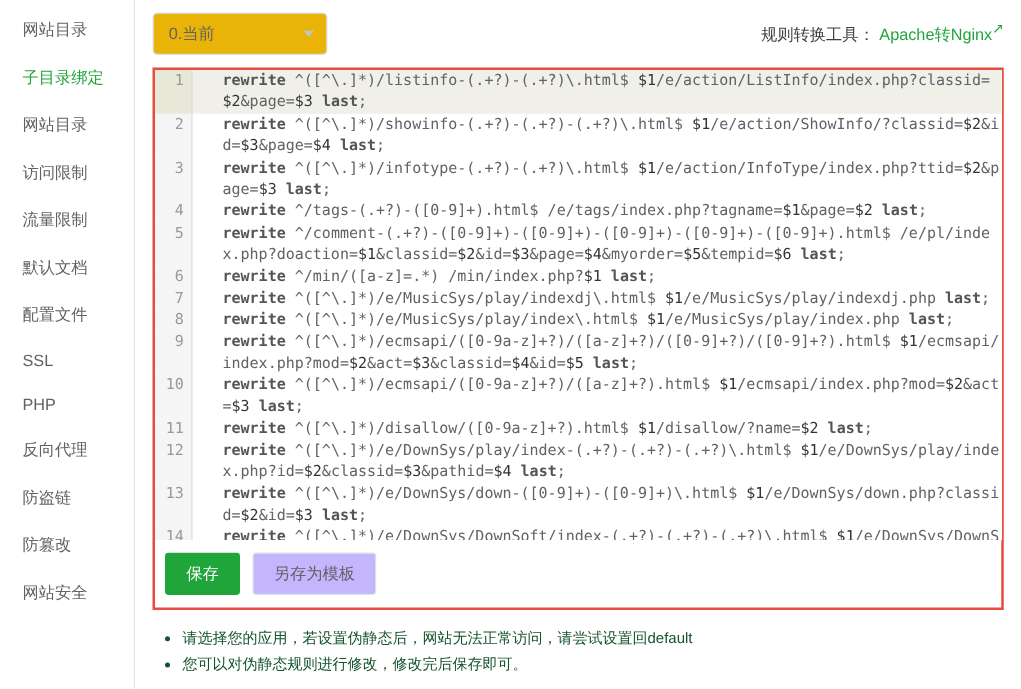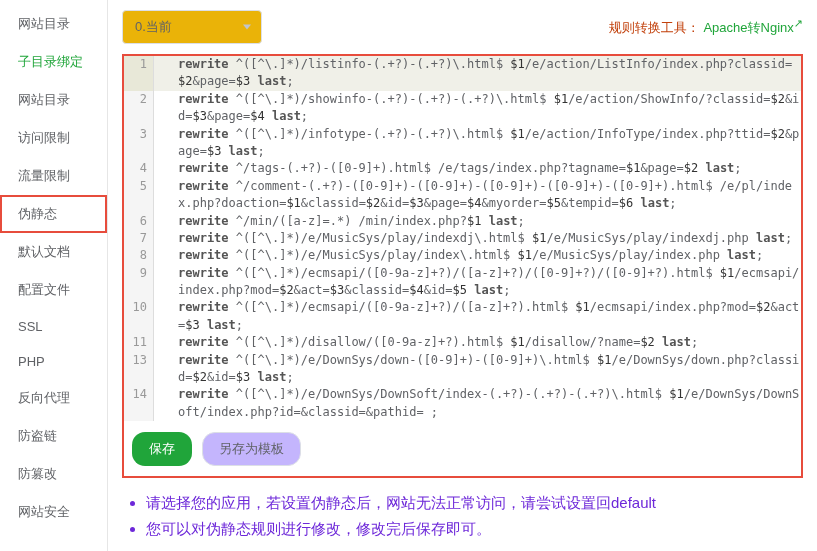--- a/index.html
+++ b/index.html
@@ -6,50 +6,49 @@
     body { font-family: "Microsoft YaHei", Arial, sans-serif; font-size: 13px; color: #606266; background: #fff; }
     .container { display: flex; height: 551px; width: 817px; }
     .sidebar { width: 108px; border-right: 1px solid #e6e6e6; padding-top: 5px; }
     .sidebar-item { padding: 10px 18px; cursor: pointer; color: #606266; font-size: 13px; }
     .sidebar-item.active { color: #20a53a; }
     .sidebar-item.highlighted { border: 2px solid #e74c3c; padding: 8px 16px; }
     .main { flex: 1; padding: 10px 14px 10px 14px; display: flex; flex-direction: column; overflow: hidden; }
     .top-row { display: flex; align-items: center; justify-content: space-between; margin-bottom: 10px; }
     .dropdown { border: 1px solid #dcdfe6; border-radius: 4px; padding: 7px 30px 7px 12px; width: 140px; color: #606266; background: #eab308; position: relative; cursor: pointer; font-size: 13px; }
     .dropdown::after { content: ''; position: absolute; right: 10px; top: 50%; width: 0; height: 0; border-left: 4px solid transparent; border-right: 4px solid transparent; border-top: 5px solid #c0c4cc; transform: translateY(-50%); }
-    .tool-label { color: #c2410c; font-size: 13px; }
+    .tool-label { color: #404040; font-size: 13px; }
     .tool-link { color: #20a53a; text-decoration: none; }
     .tool-link .ext { font-size: 11px; vertical-align: super; color: #20a53a; }
     .editor-wrap { border: 2px solid #e74c3c; flex: 1; display: flex; flex-direction: column; overflow: hidden; margin-bottom: 8px; }
     .editor { flex: 1; overflow: auto; background: #fff; font-family: Consolas, Monaco, monospace; font-size: 12px; line-height: 1.45; }
     .code-line { display: flex; }
     .gutter { width: 30px; text-align: right; padding-right: 6px; color: #999; background: #f5f5f5; border-right: 1px solid #ddd; flex-shrink: 0; user-select: none; }
     .code { padding-left: 24px; white-space: pre-wrap; word-break: break-all; flex: 1; }
     .code-line.hl { background: #f0f0e8; }
     .code-line.hl .gutter { background: #e8e8d8; }
     .kw { color: #555; font-weight: bold; }
     .var { color: #333; }
     .btn-row { display: flex; gap: 10px; padding: 10px 8px; }
-    .btn { padding: 7px 16px; border-radius: 13px; font-size: 13px; cursor: pointer; border: 1px solid transparent; }
+    .btn { padding: 7px 16px; border-radius: 3px; font-size: 13px; cursor: pointer; border: 1px solid transparent; }
     .btn-primary { background: #20a53a; color: #fff; }
     .btn-default { background: #c4b5fd; border-color: #dcdfe6; color: #606266; }
-    .tips { padding: 4px 0 0 10px; color: #6d28d9; font-size: 15px; }
+    .tips { padding: 4px 0 0 10px; color: #14532d; font-size: 12px; }
     .tips li { list-style: disc; margin-left: 14px; line-height: 1.7; }
   </style>
 </head>
 <body>
 
 <div class="container">
   <div class="sidebar" id="sidebar">
       <div class="sidebar-item">网站目录</div>
       <div class="sidebar-item active">子目录绑定</div>
       <div class="sidebar-item">网站目录</div>
       <div class="sidebar-item">访问限制</div>
       <div class="sidebar-item">流量限制</div>
-      <div class="sidebar-item highlighted">伪静态</div>
       <div class="sidebar-item">默认文档</div>
       <div class="sidebar-item">配置文件</div>
       <div class="sidebar-item">SSL</div>
       <div class="sidebar-item">PHP</div>
       <div class="sidebar-item">反向代理</div>
       <div class="sidebar-item">防盗链</div>
       <div class="sidebar-item">防篡改</div>
       <div class="sidebar-item">网站安全</div>
     </div>
   <div class="main">
@@ -102,20 +101,24 @@
           </div>
           <div class="code-line">
             <div class="gutter">10</div>
             <div class="code"><span class="kw">rewrite</span> ^([^\.]*)/ecmsapi/([0-9a-z]+?)/([a-z]+?).html$ <span class="var">$1</span>/ecmsapi/index.php?mod=<span class="var">$2</span>&amp;act=<span class="var">$3</span> <span class="kw">last</span>;</div>
           </div>
           <div class="code-line">
             <div class="gutter">11</div>
             <div class="code"><span class="kw">rewrite</span> ^([^\.]*)/disallow/([0-9a-z]+?).html$ <span class="var">$1</span>/disallow/?name=<span class="var">$2</span> <span class="kw">last</span>;</div>
           </div>
           <div class="code-line">
+            <div class="gutter">12</div>
+            <div class="code"><span class="kw">rewrite</span> ^([^\.]*)/e/DownSys/play/index-(.+?)-(.+?)-(.+?)\.html$ <span class="var">$1</span>/e/DownSys/play/index.php?id=<span class="var">$2</span>&amp;classid=<span class="var">$3</span>&amp;pathid=<span class="var">$4</span> <span class="kw">last</span>;</div>
+          </div>
+          <div class="code-line">
             <div class="gutter">13</div>
             <div class="code"><span class="kw">rewrite</span> ^([^\.]*)/e/DownSys/down-([0-9]+)-([0-9]+)\.html$ <span class="var">$1</span>/e/DownSys/down.php?classid=<span class="var">$2</span>&amp;id=<span class="var">$3</span> <span class="kw">last</span>;</div>
           </div>
           <div class="code-line">
             <div class="gutter">14</div>
             <div class="code"><span class="kw">rewrite</span> ^([^\.]*)/e/DownSys/DownSoft/index-(.+?)-(.+?)-(.+?)\.html$ <span class="var">$1</span>/e/DownSys/DownSoft/index.php?id=&amp;classid=&amp;pathid= ;</div>
           </div>
         </div>
       <div class="btn-row">
         <button class="btn btn-primary">保存</button>

